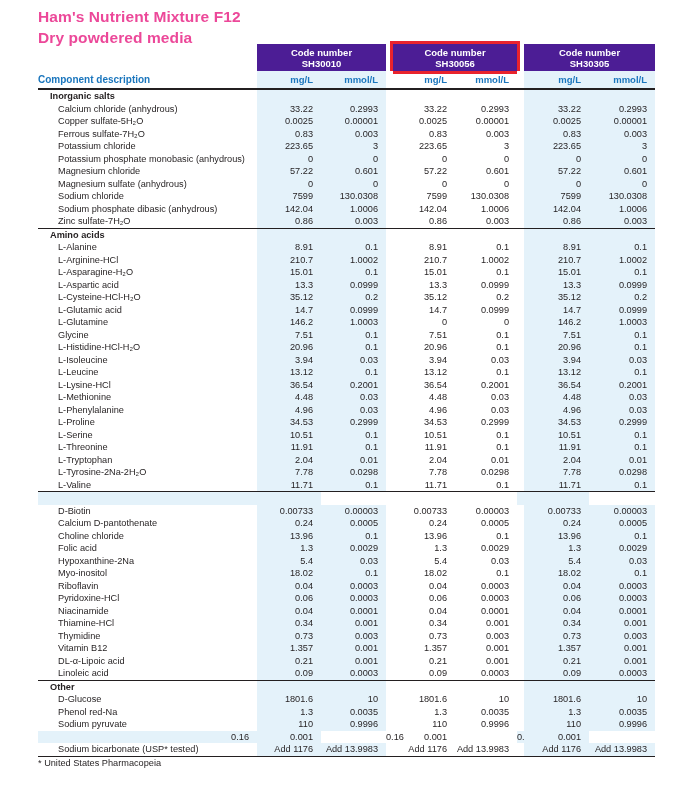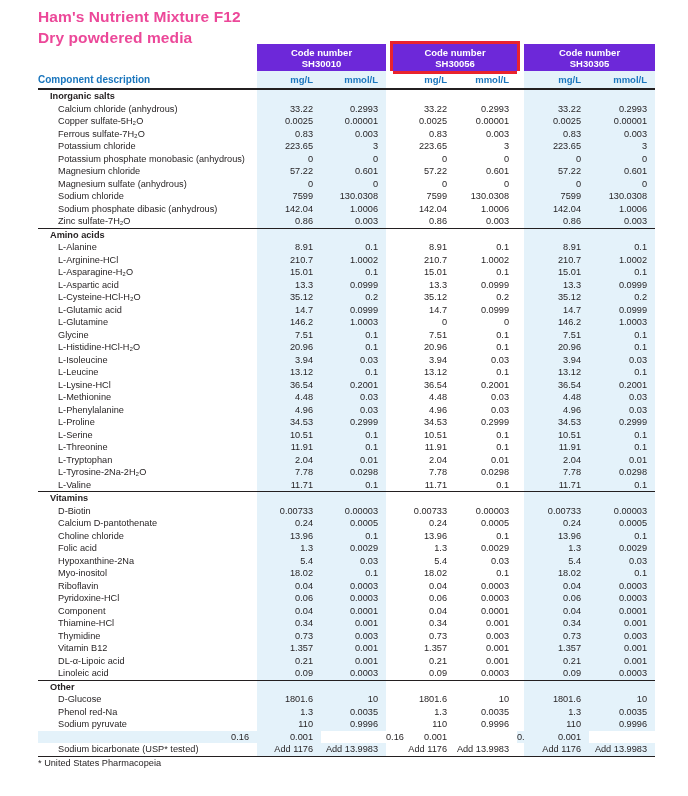--- a/index.html
+++ b/index.html
@@ -2,21 +2,21 @@
 <html><head>
 <meta charset="utf-8">
 <style>
   html,body{margin:0;padding:0;background:#fff;}
   .page{position:relative;width:688px;height:796px;background:#ffffff;
         font-family:"Liberation Sans",sans-serif;color:#231f20;overflow:hidden;}
   .title{position:absolute;left:38px;top:6px;font-weight:bold;font-size:15.5px;
          line-height:21px;color:#ec4899;letter-spacing:0.1px;}
   .grid{display:grid;grid-template-columns:219px 64px 65px 7px 62px 62px 7px 65px 66px;}
   .code-row{position:absolute;left:38px;width:617px;top:44px;height:27px;}
-  .codebox{background:#6d28d9;color:#ffffff;font-size:9.5px;font-weight:bold;
+  .codebox{background:#4c1d95;color:#ffffff;font-size:9.5px;font-weight:bold;
            text-align:center;display:flex;flex-direction:column;justify-content:center;
            line-height:11px;height:27px;}
   .codebox.b1{grid-column:2/4;}
   .codebox.b2{grid-column:5/7;box-shadow:0 0 0 3px #e9232d;}
   .codebox.b3{grid-column:8/10;}
   .unit-row{position:absolute;left:38px;width:617px;top:71px;height:17px;}
   .unit-row .n{color:#1b76bd;font-weight:bold;font-size:9.5px;line-height:17px;}
   .comp-header{color:#1b76bd;font-weight:bold;font-size:10px;line-height:18px;white-space:nowrap;}
   .band{background:#e4f2fa;}
   .thick-line{position:absolute;left:38px;width:617px;top:88px;height:2px;background:#231f20;}
@@ -417,21 +417,20 @@
         <div class="n band">11.71</div>
         <div class="n band">0.1</div>
         <div class="gap"></div>
         <div class="n">11.71</div>
         <div class="n">0.1</div>
         <div class="gap"></div>
         <div class="n band">11.71</div>
         <div class="n band">0.1</div>
       </div>
       <div class="grid row section-row">
-        <div class="desc">Vitamins</div>
         <div class="n band"></div>
         <div class="n band"></div>
         <div class="gap"></div>
         <div class="n"></div>
         <div class="n"></div>
         <div class="gap"></div>
         <div class="n band"></div>
         <div class="n band"></div>
       </div>
       <div class="grid row">
@@ -516,21 +515,21 @@
         <div class="n band">0.06</div>
         <div class="n band">0.0003</div>
         <div class="gap"></div>
         <div class="n">0.06</div>
         <div class="n">0.0003</div>
         <div class="gap"></div>
         <div class="n band">0.06</div>
         <div class="n band">0.0003</div>
       </div>
       <div class="grid row">
-        <div class="desc">Component</div>
+        <div class="desc">Niacinamide</div>
         <div class="n band">0.04</div>
         <div class="n band">0.0001</div>
         <div class="gap"></div>
         <div class="n">0.04</div>
         <div class="n">0.0001</div>
         <div class="gap"></div>
         <div class="n band">0.04</div>
         <div class="n band">0.0001</div>
       </div>
       <div class="grid row">

